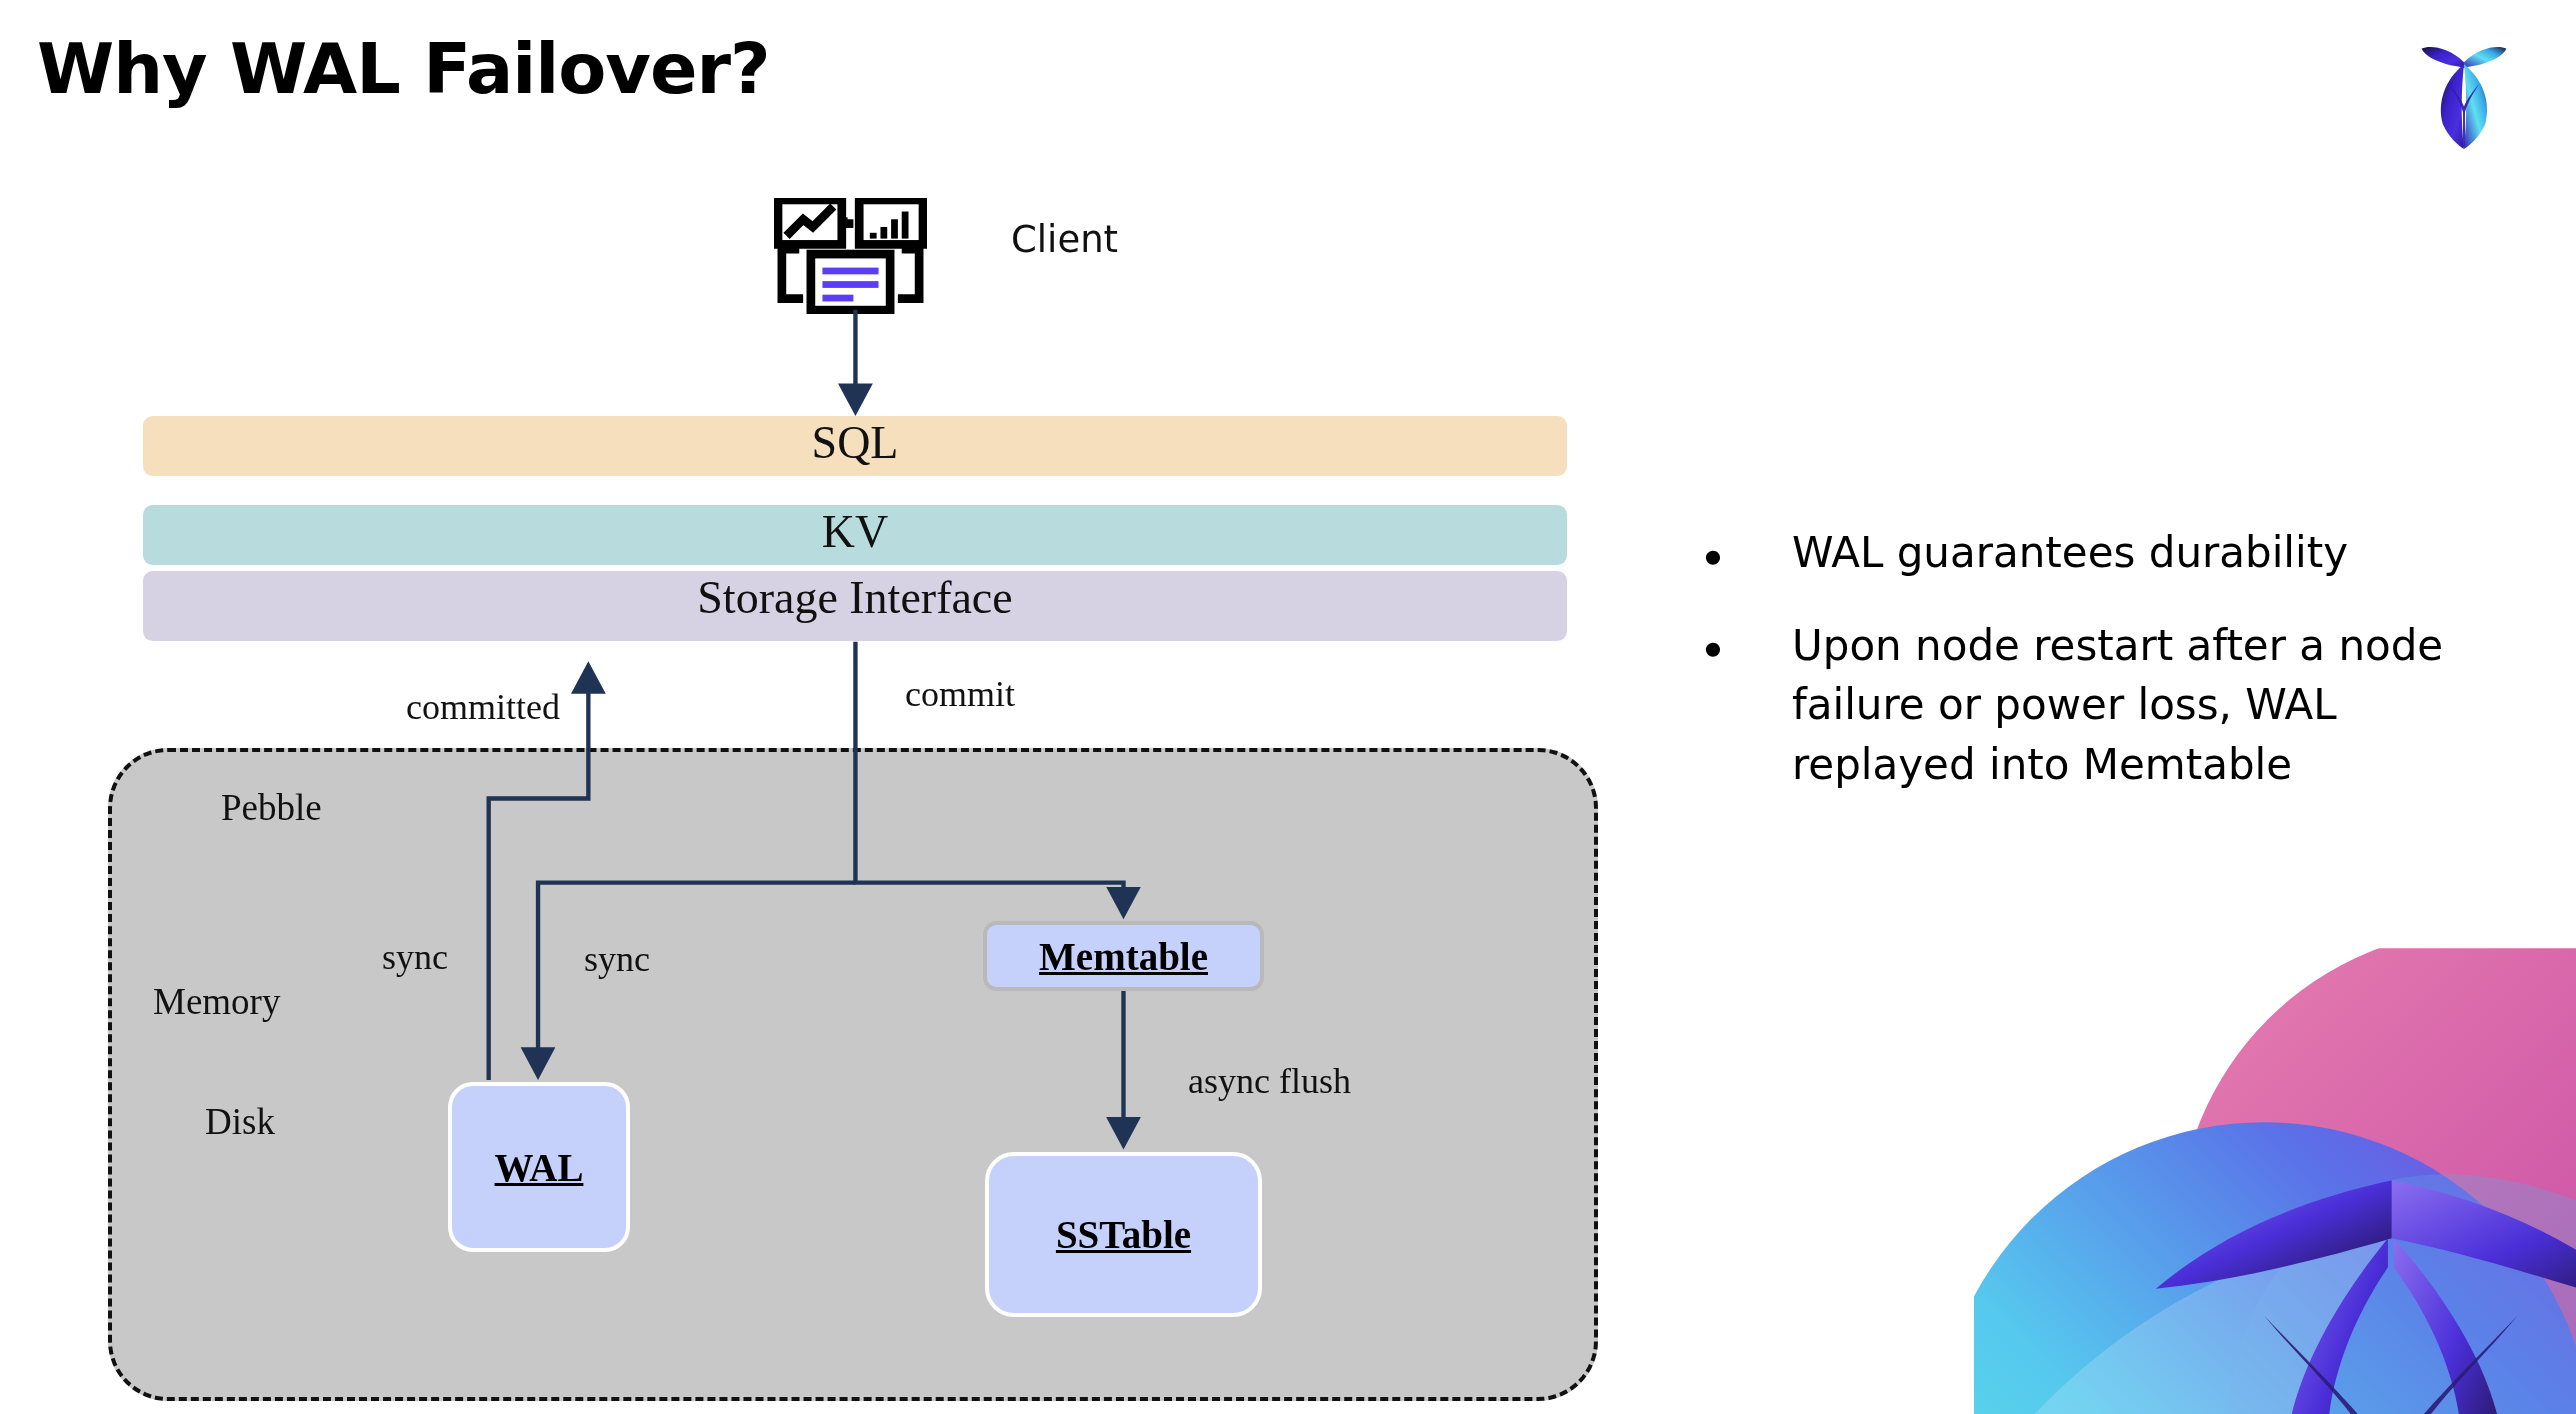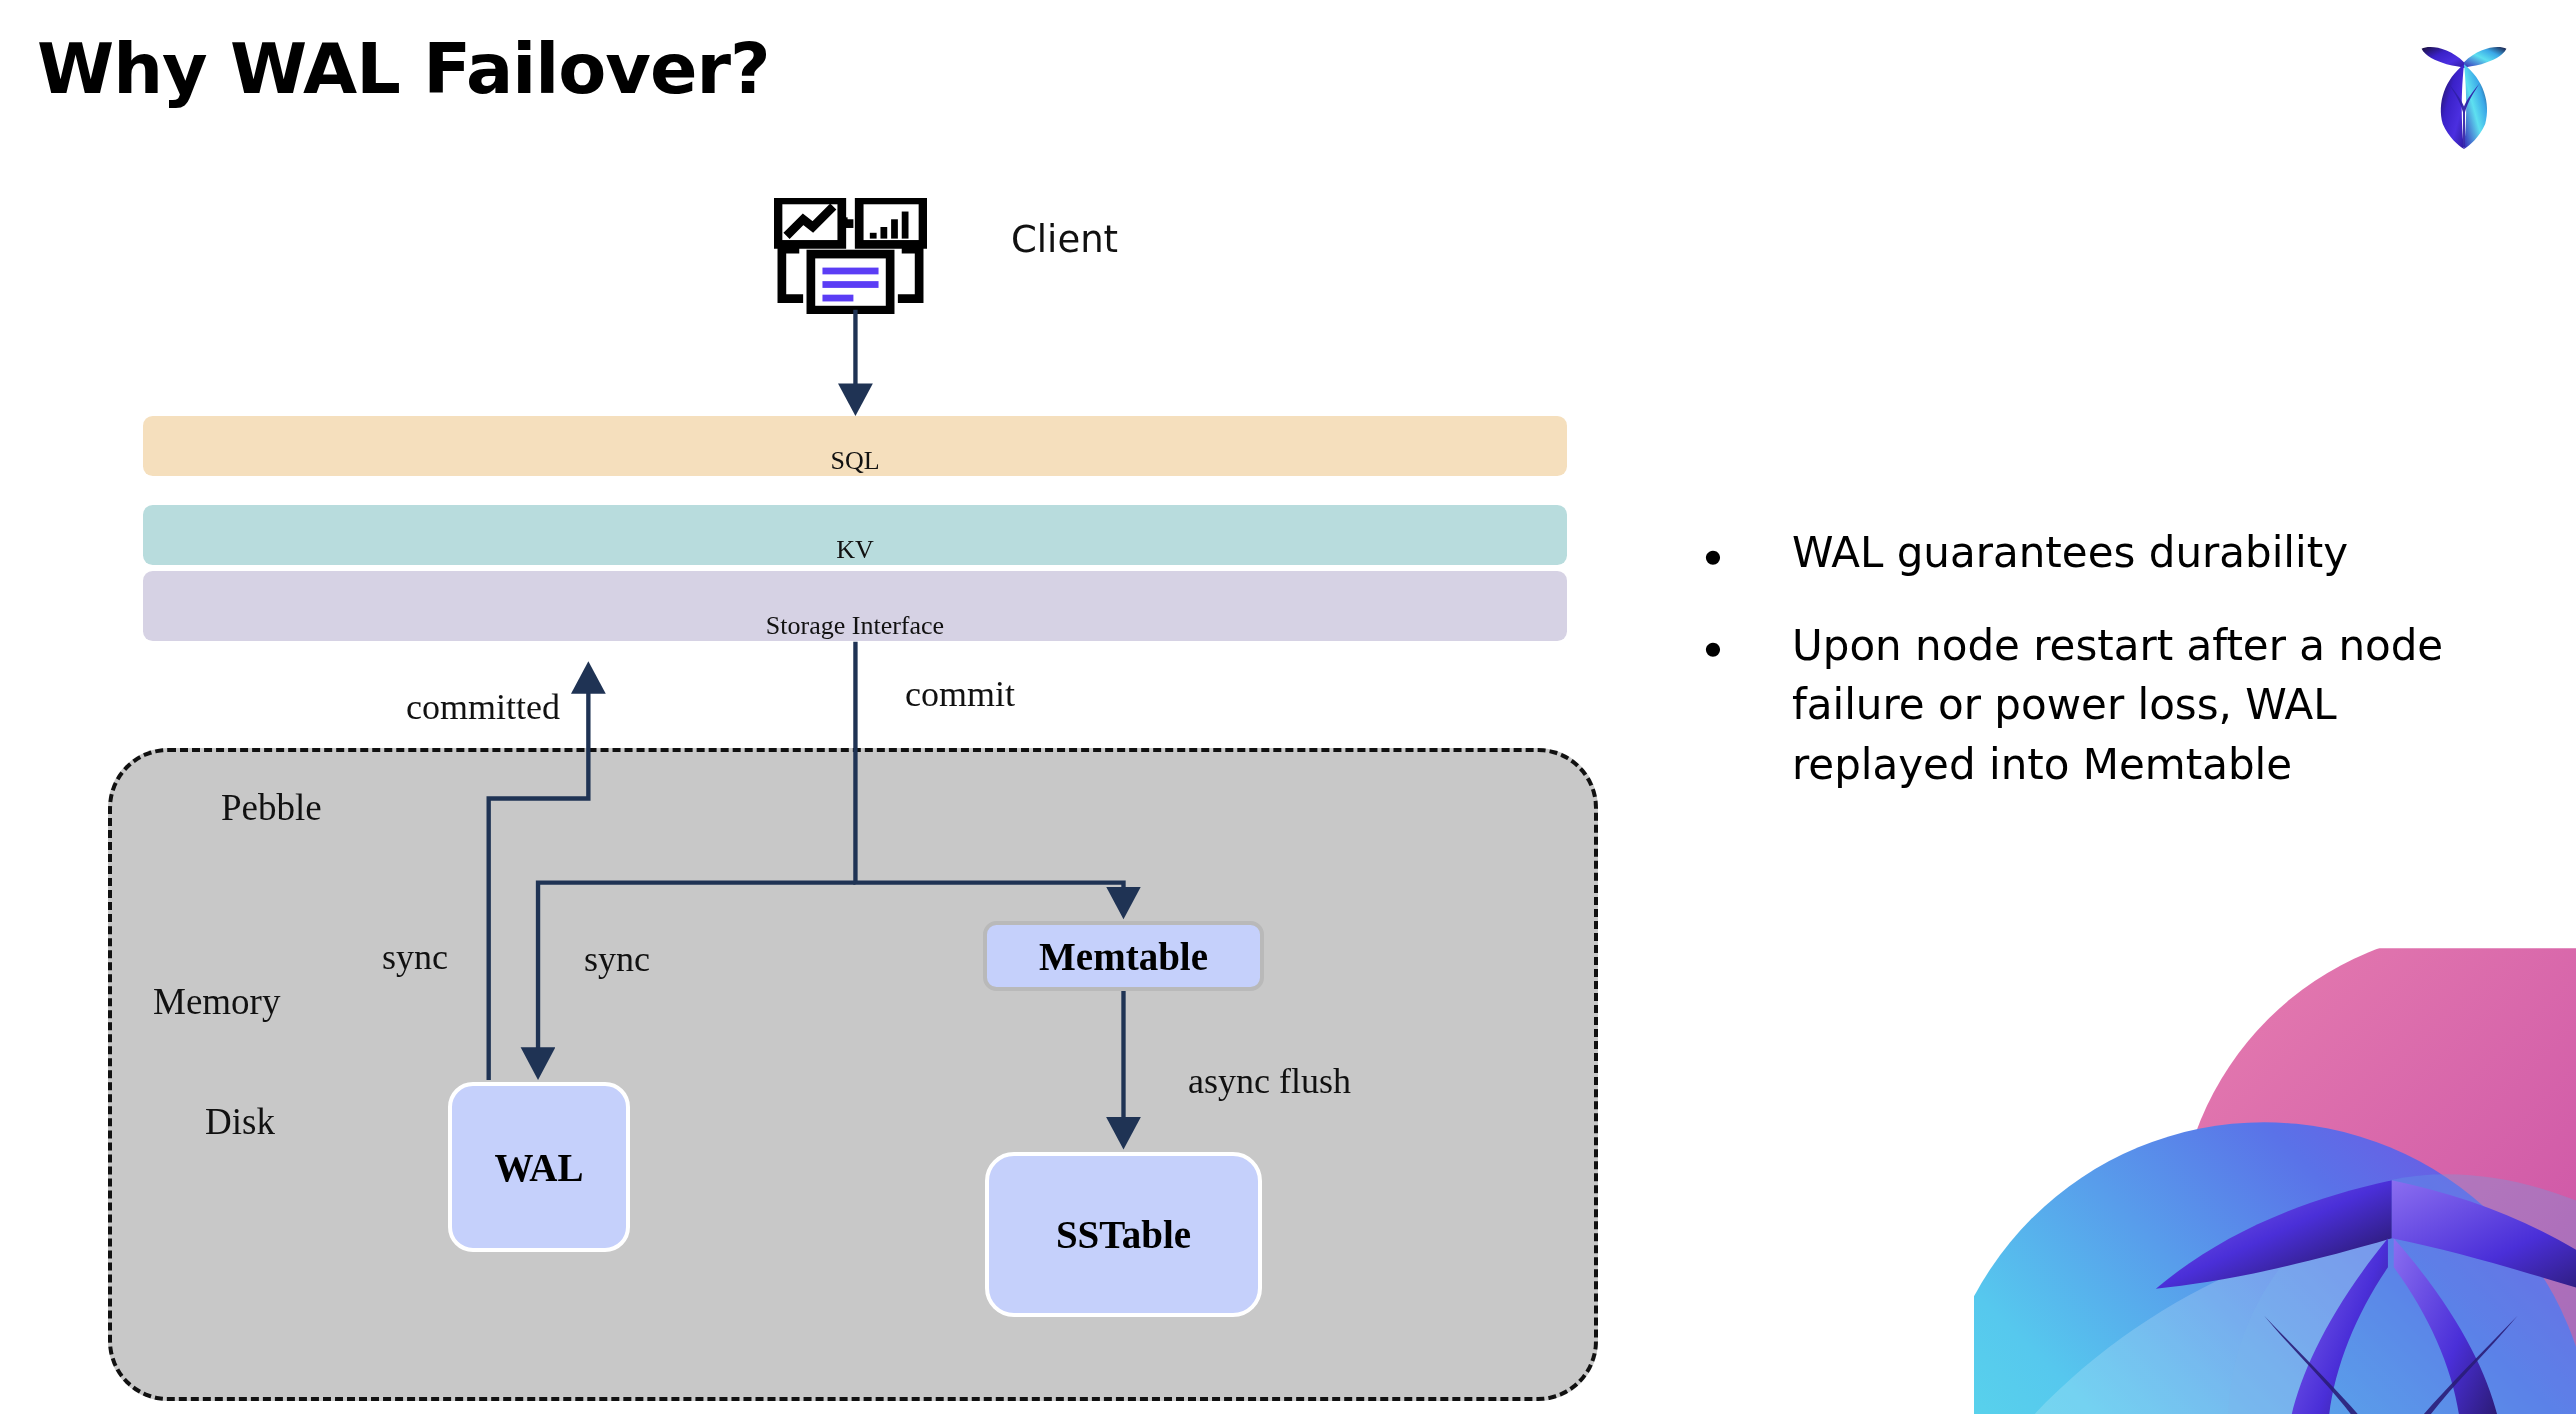--- a/index.html
+++ b/index.html
@@ -67,24 +67,24 @@
   }
 
   
   .layer-bar {
     position: absolute;
     left: 143px;
     width: 1424px;
     height: 60px;
     border-radius: 9.7px;
     display: flex;
-    align-items: flex-end;
+    align-items: flex-start;
     justify-content: center;
     font-family: "Liberation Serif", serif;
-    font-size: 26px;
+    font-size: 46px;
     color: #111111;
   }
   #bar-sql { top: 416px; }
   #bar-kv  { top: 505px; }
   #bar-si  { top: 571px; height: 70px; }
 
   
   #pebble-box {
     position: absolute;
     left: 108px;
@@ -128,20 +128,21 @@
     border: 4.8px solid #ffffff;
     border-radius: 21px;
     display: flex;
     align-items: center;
     justify-content: center;
     font-family: "Liberation Serif", serif;
     font-weight: 700;
     font-size: 39px;
     color: #000000;
     box-sizing: border-box;
+    text-decoration: underline;
   }
   #node-memtable {
     left: 983px; top: 921px;
     width: 281px; height: 70px;
     border-color: #b9b9b9;
     border-radius: 13.5px;
   }
   #node-wal {
     left: 448px; top: 1082px;
     width: 182px; height: 170px;

